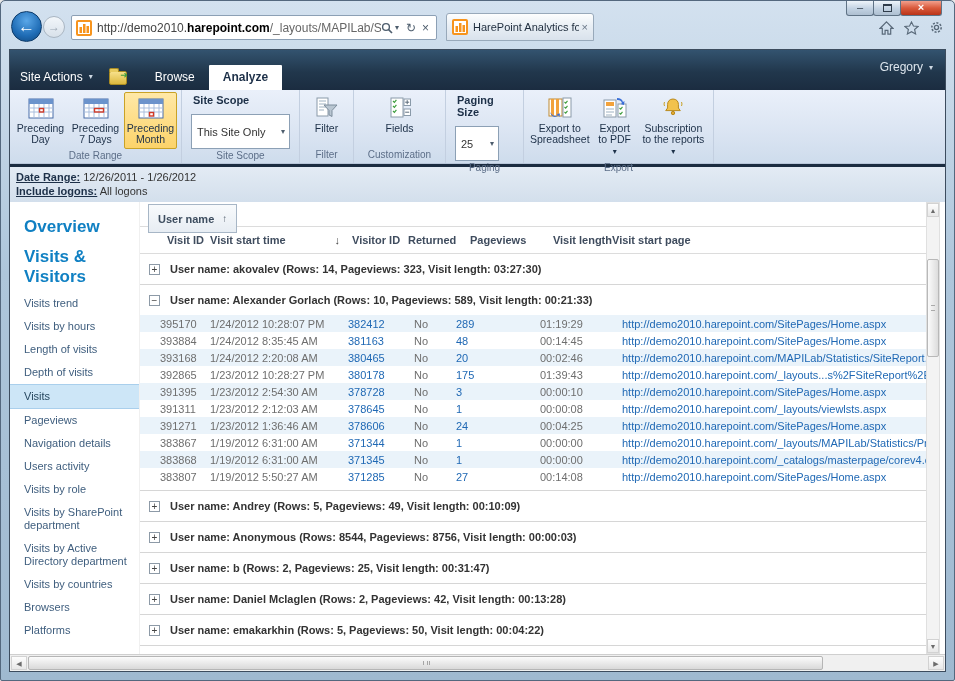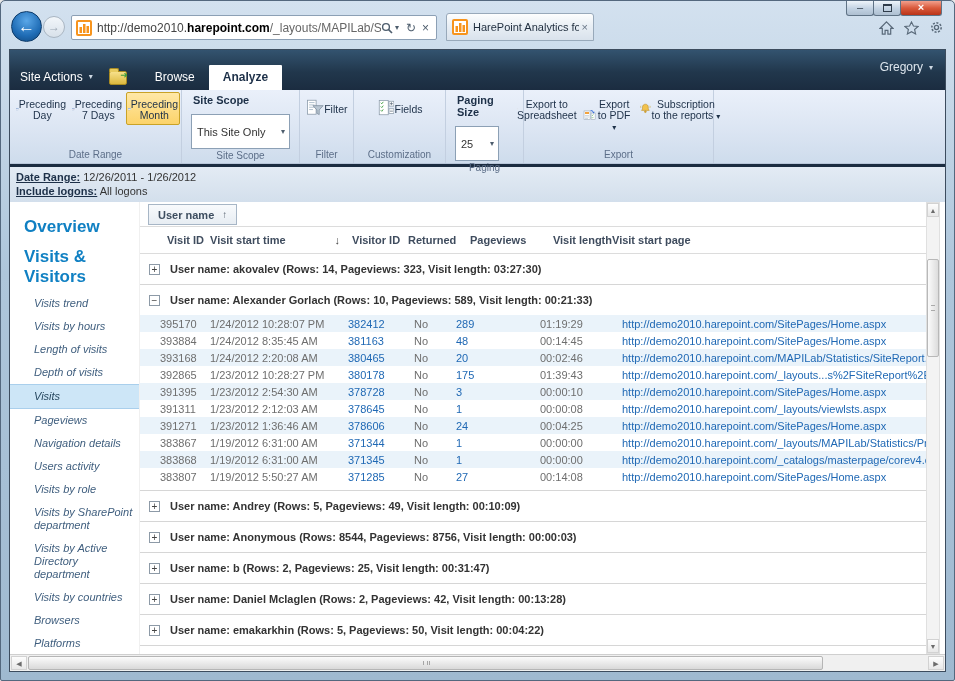--- a/index.html
+++ b/index.html
@@ -54,48 +54,48 @@
   .folder-ico:after { content:"➜"; position:absolute; right:-2px; top:-2px; font-size:9px; color:#3f9e3f; }
   .sp-tab { height:25px; line-height:25px; padding:0 14px; font-size:12px; color:#fff; cursor:pointer; }
   .sp-tab.active { background:#fff; color:#1d3048; font-weight:bold; border-radius:1px 1px 0 0; }
   .sp-user { position:absolute; right:12px; top:10px; color:#dde6ee; font-size:12px; cursor:pointer; display:flex; align-items:center; gap:6px; }
 
   
   .ribbon { height:74px; background:linear-gradient(#eaf0fa,#dae4f2 60%,#cedcec); border-bottom:1px solid #b8c6d9; display:flex; flex-shrink:0; }
   .rgroup { border-right:1px solid #c3cfe0; display:flex; flex-direction:column; position:relative; }
   .rtools { flex:1; display:flex; align-items:flex-start; padding:2px 4px 0 4px; gap:2px; }
   .glabel { height:15px; text-align:center; font-size:10px; color:#5c6e88; line-height:14px; }
-  .big-btn { width:54px; display:flex; flex-direction:row; align-items:center; padding:3px 1px;
+  .big-btn { width:54px; display:flex; flex-direction:column; align-items:center; padding:3px 1px;
     border:1px solid transparent; border-radius:2px; cursor:pointer; }
   .big-btn .blabel { font-size:10.5px; color:#1d3048; text-align:center; line-height:11px; margin-top:3px; }
   .big-btn.selected { background:linear-gradient(#ffe8a7,#fcd36a); border:1px solid #c9a227; }
   .big-btn.wide { width:64px; }
   .field-label { font-size:11px; color:#1d3048; font-weight:bold; margin:2px 0 6px 2px; }
   .combo { height:35px; background:#fff; border:1px solid #8ca0b5; display:flex; align-items:center;
     font-size:11px; color:#333; padding-left:5px; cursor:pointer; }
   .combo .cbcaret { margin-left:auto; padding:0 4px; font-size:8px; color:#4d5d6d; }
   .caret-inline { font-size:8px; color:#1d3048; }
 
   
   .infobar { border-top:3px solid #1b2c40; background:linear-gradient(#e3ebf4,#d3dfec); padding:3px 0 4px 6px; flex-shrink:0; }
   .infobar div { font-size:11px; line-height:14px; color:#333; }
   .infobar b { color:#1d3048;text-decoration:underline; }
 
   
   .content { flex:1; display:flex; overflow:hidden; background:#fff; padding-right:5px; }
 
   .sidebar { width:129px; flex-shrink:0; padding-top:10px; overflow:hidden; }
-  .side-item { font-size:11px; color:#3f5e7e; padding:5px 4px 5px 24px; cursor:pointer; line-height:13px;font-style:italic; }
+  .side-item { font-size:11px; color:#3f5e7e; padding:5px 4px 5px 14px; cursor:pointer; line-height:13px; }
   .side-header { font-size:17px; font-weight:bold; color:#1080c3; padding:5px 4px 5px 14px; cursor:pointer; }
   .side-item.selected { background:#cde6f7; border-top:1px solid #a9cfec; border-bottom:1px solid #a9cfec; color:#26475f; }
   .side-gap { height:14px; }
 
   .report { flex:1; overflow:hidden; border-left:1px solid #f0f0f0; display:flex; flex-direction:column; }
   .chip-row { padding:2px 0 0 8px; height:25px; border-bottom:1px solid #dcdcdc; flex-shrink:0; }
-  .chip { display:inline-flex; align-items:center; gap:8px; height:21px; padding:0 9px;
+  .chip { display:inline-flex; align-items:center; gap:8px; height:29px; padding:0 9px;
     background:linear-gradient(#f8fafc,#e7edf3); border:1px solid #a7b6c6; font-size:11px; font-weight:bold; color:#3d4d5f; cursor:pointer; }
   .chip .arr { font-size:10px; color:#55616e; }
 
   .thead, .trow { display:grid; grid-template-columns:20px 44px 144px 56px 52px 84px 72px 1fr; align-items:center; }
   .thead { height:27px; border-bottom:1px solid #dcdcdc; flex-shrink:0; }
   .thead .hc { font-size:11px; font-weight:bold; color:#3f4c5e; white-space:nowrap; }
   .hc.r { text-align:right; } .hc.l { padding-left:6px; } .hc.c2 { padding-left:4px; } .hc.pv { padding-left:14px; }
   .sortglyph { float:right; margin-right:8px; font-weight:normal; color:#444; font-size:11px; cursor:pointer; }
 
   .groups { overflow:hidden; }

